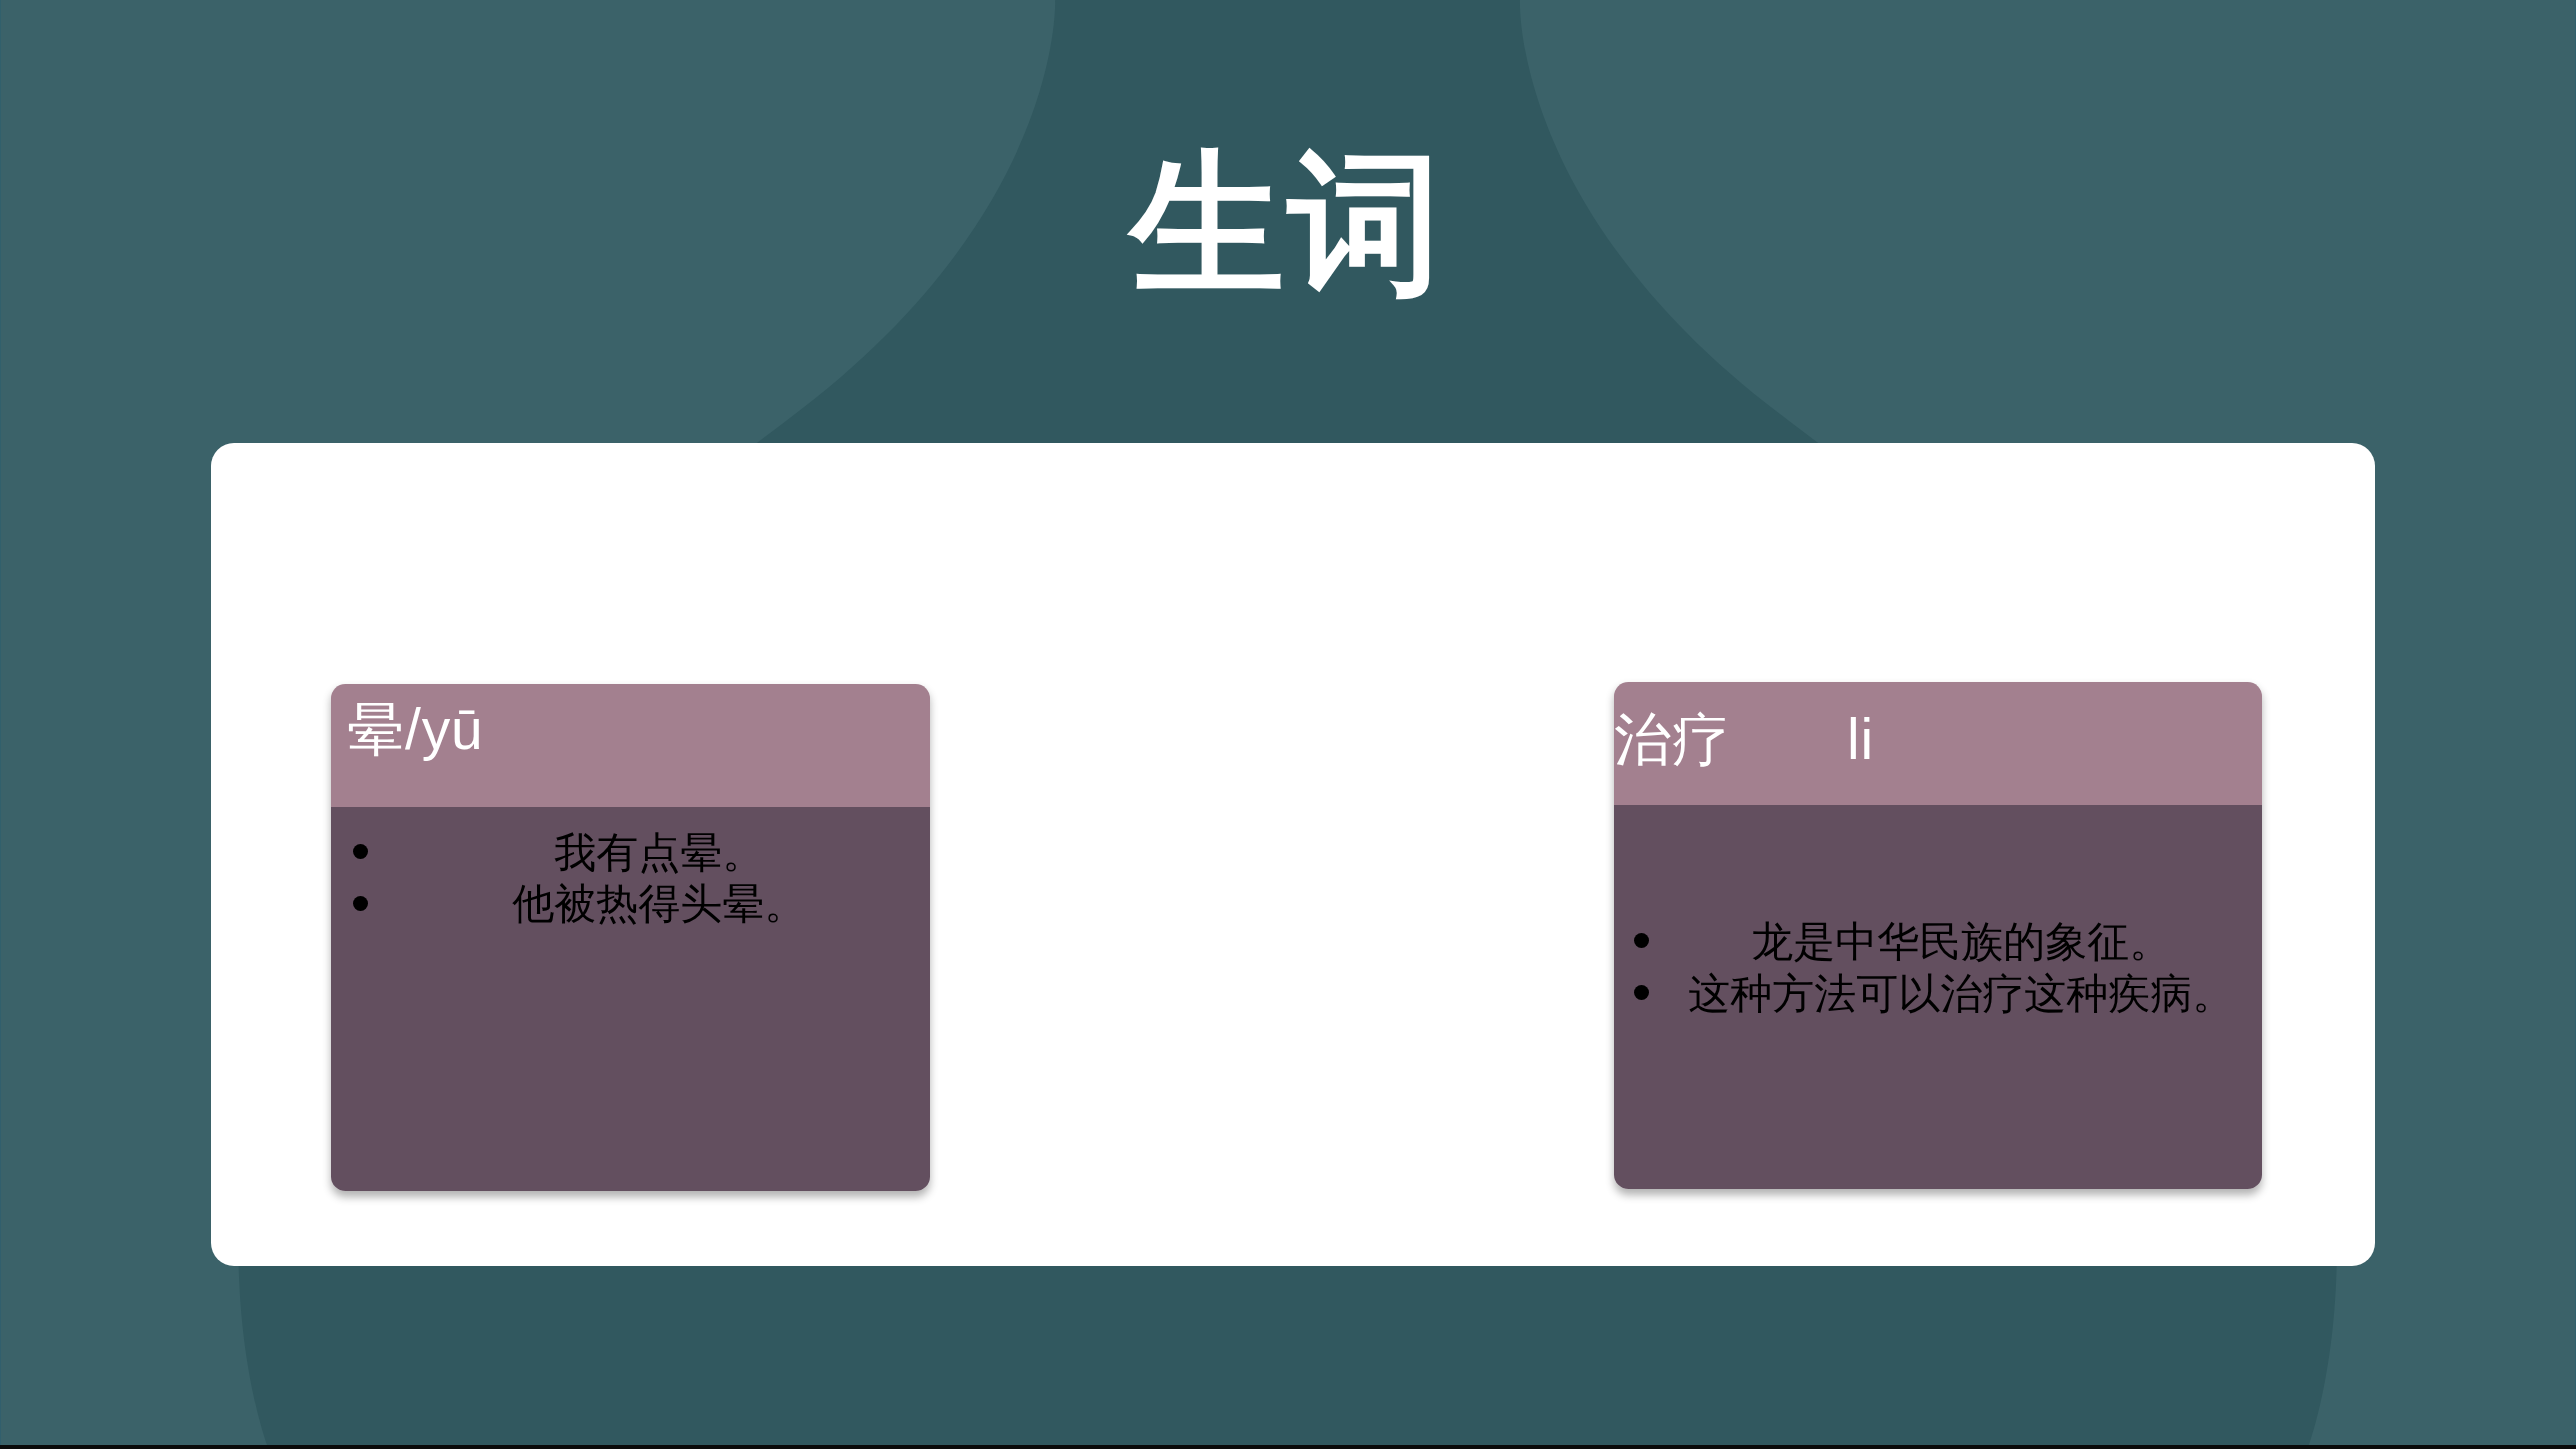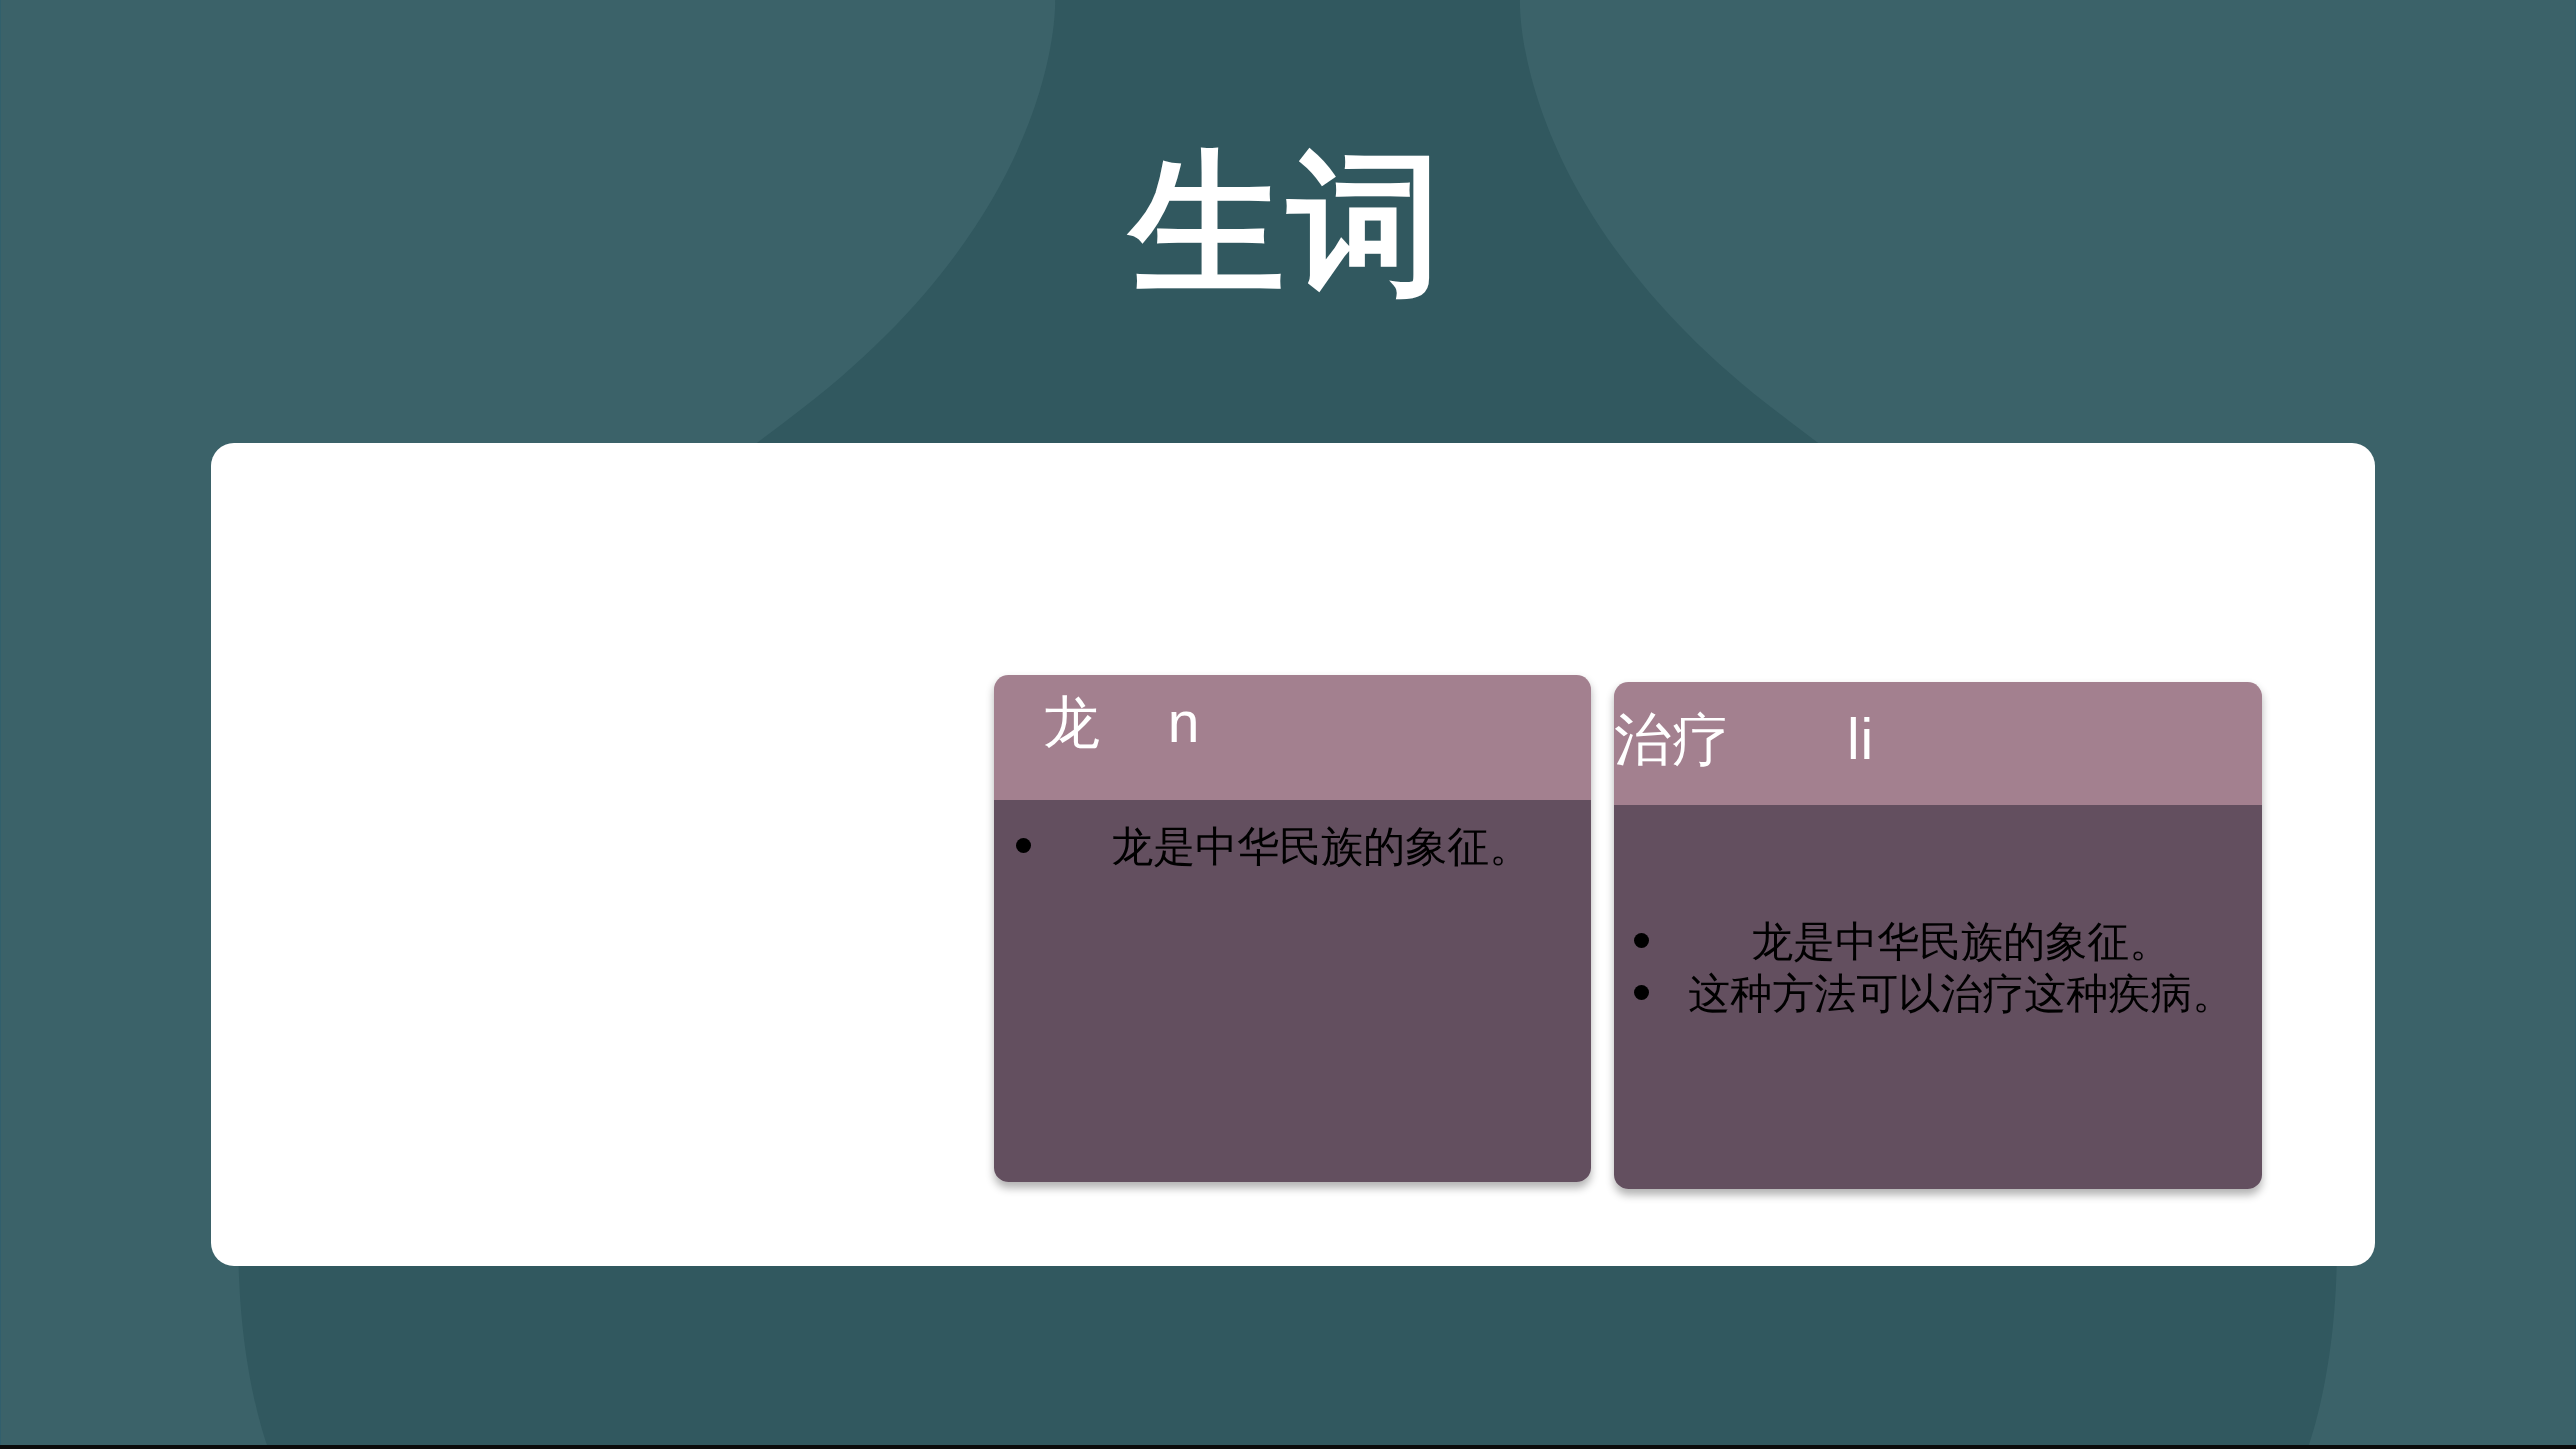--- a/index.html
+++ b/index.html
@@ -159,32 +159,36 @@
       <path d="M2881,0 L1700,0 C1700,0 1690,240 2000,470 C2320,710 2550,940 2600,1230 C2640,1470 2581,1621 2581,1621 L2881,1621 Z" fill="#3b6269"></path>
     </svg>
   </div>
 
   <div class="slide-title">生词</div>
 
   <div class="content-panel"></div>
 
   <div class="cards-row">
 
-
-    <div class="vocab-card card-2">
-      <div class="card-header">龙    n</div>
+    <div class="vocab-card card-1">
+      <div class="card-header">晕/yū</div>
       <div class="card-body">
         <ul class="bullets">
           <li class="bullet-item">
             <span class="bullet-dot"></span>
-            <span>龙是中华民族的象征。</span>
+            <span>我有点晕。</span>
+          </li>
+          <li class="bullet-item">
+            <span class="bullet-dot"></span>
+            <span>他被热得头晕。</span>
           </li>
         </ul>
       </div>
     </div>
+
 
     <div class="vocab-card card-3">
       <div class="card-header">治疗       li</div>
       <div class="card-body">
         <ul class="bullets">
           <li class="bullet-item">
             <span class="bullet-dot"></span>
             <span>龙是中华民族的象征。</span>
           </li>
           <li class="bullet-item">

